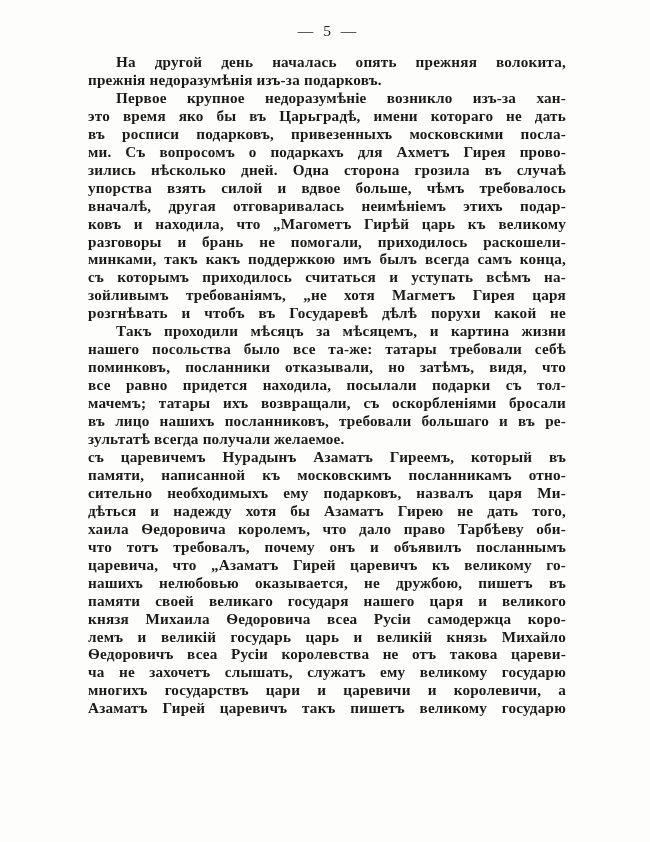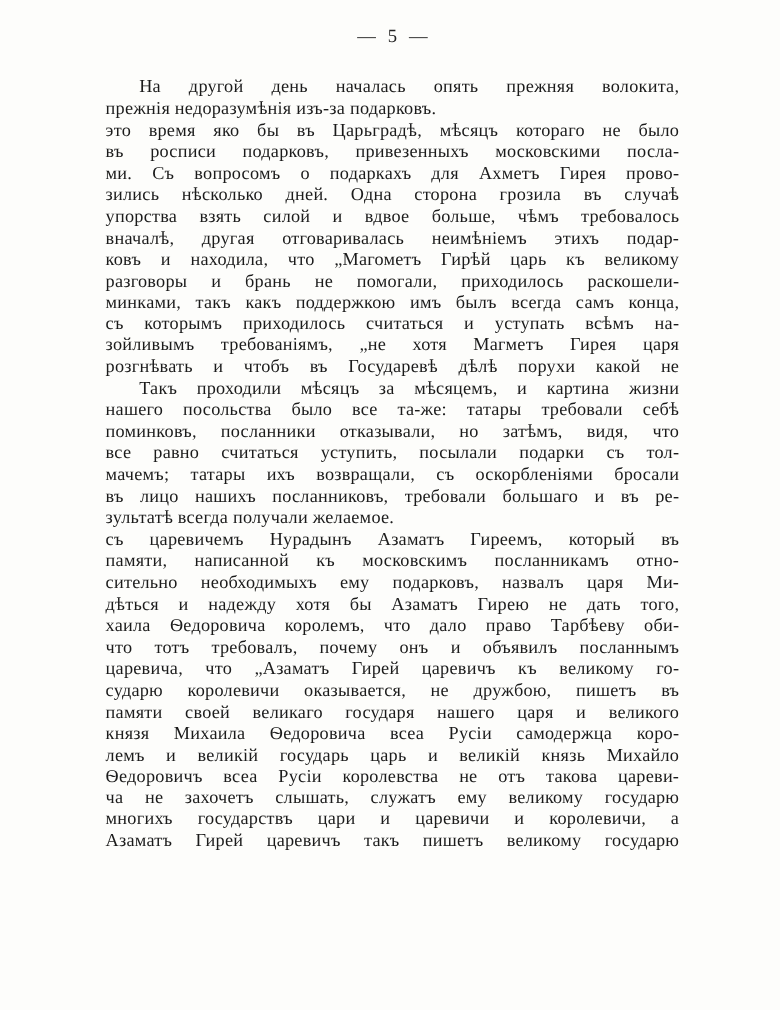--- a/index.html
+++ b/index.html
@@ -21,26 +21,27 @@
     top: 22px;
     left: 88px;
     width: 478px;
     text-align: center;
     font-size: 15.5px;
     word-spacing: 6px;
     color: #222;
   }
   .text-block {
     position: absolute;
-    top: 64px;
+    top: 53px;
     left: 88px;
     width: 478px;
     font-size: 15.2px;
     line-height: 17.95px;
     letter-spacing: 0.2px;
+    font-weight: bold;
   }
   .paragraph {
     margin: 0;
     padding: 0;
   }
   .line {
     text-align: justify;
     text-align-last: left;
     white-space: normal;
   }
@@ -55,51 +56,52 @@
 <body>
 
 <div class="scan-page">
   <div class="page-header">— 5 —</div>
   <div class="text-block" id="text-block">
       <div class="paragraph">
         <div class="line indent just">На другой день началась опять прежняя волокита,</div>
         <div class="line">прежнія недоразумѣнія изъ-за подарковъ.</div>
       </div>
       <div class="paragraph">
-        <div class="line just">это время яко бы въ Царьградѣ, мѣсяцъ котораго не было</div>
+        <div class="line indent just">Первое крупное недоразумѣніе возникло изъ-за хан-</div>
+        <div class="line just">это время яко бы въ Царьградѣ, имени котораго не дать</div>
         <div class="line just">въ росписи подарковъ, привезенныхъ московскими посла-</div>
         <div class="line just">ми. Съ вопросомъ о подаркахъ для Ахметъ Гирея прово-</div>
         <div class="line just">зились нѣсколько дней. Одна сторона грозила въ случаѣ</div>
         <div class="line just">упорства взять силой и вдвое больше, чѣмъ требовалось</div>
         <div class="line just">вначалѣ, другая отговаривалась неимѣніемъ этихъ подар-</div>
         <div class="line just">ковъ и находила, что „Магометъ Гирѣй царь къ великому</div>
         <div class="line just">разговоры и брань не помогали, приходилось раскошели-</div>
         <div class="line just">минками, такъ какъ поддержкою имъ былъ всегда самъ конца,</div>
         <div class="line just">съ которымъ приходилось считаться и уступать всѣмъ на-</div>
         <div class="line just">зойливымъ требованіямъ, „не хотя Магметъ Гирея царя</div>
         <div class="line just">розгнѣвать и чтобъ въ Государевѣ дѣлѣ порухи какой не</div>
       </div>
       <div class="paragraph">
         <div class="line indent just">Такъ проходили мѣсяцъ за мѣсяцемъ, и картина жизни</div>
         <div class="line just">нашего посольства было все та-же: татары требовали себѣ</div>
         <div class="line just">поминковъ, посланники отказывали, но затѣмъ, видя, что</div>
-        <div class="line just">все равно считаться уступить, посылали подарки съ тол-</div>
+        <div class="line just">все равно придется находила, посылали подарки съ тол-</div>
         <div class="line just">мачемъ; татары ихъ возвращали, съ оскорбленіями бросали</div>
         <div class="line just">въ лицо нашихъ посланниковъ, требовали большаго и въ ре-</div>
         <div class="line">зультатѣ всегда получали желаемое.</div>
       </div>
       <div class="paragraph">
         <div class="line just">съ царевичемъ Нурадынъ Азаматъ Гиреемъ, который въ</div>
         <div class="line just">памяти, написанной къ московскимъ посланникамъ отно-</div>
         <div class="line just">сительно необходимыхъ ему подарковъ, назвалъ царя Ми-</div>
         <div class="line just">дѣться и надежду хотя бы Азаматъ Гирею не дать того,</div>
         <div class="line just">хаила Ѳедоровича королемъ, что дало право Тарбѣеву оби-</div>
         <div class="line just">что тотъ требовалъ, почему онъ и объявилъ посланнымъ</div>
         <div class="line just">царевича, что „Азаматъ Гирей царевичъ къ великому го-</div>
-        <div class="line just">сударю королевичи оказывается, не дружбою, пишетъ въ</div>
+        <div class="line just">нашихъ нелюбовью оказывается, не дружбою, пишетъ въ</div>
         <div class="line just">памяти своей великаго государя нашего царя и великого</div>
         <div class="line just">князя Михаила Ѳедоровича всеа Русіи самодержца коро-</div>
         <div class="line just">лемъ и великій государь царь и великій князь Михайло</div>
         <div class="line just">Ѳедоровичъ всеа Русіи королевства не отъ такова цареви-</div>
         <div class="line just">ча не захочетъ слышать, служатъ ему великому государю</div>
         <div class="line just">многихъ государствъ цари и царевичи и королевичи, а</div>
         <div class="line just">Азаматъ Гирей царевичъ такъ пишетъ великому государю</div>
       </div>
     </div>
 </div>

